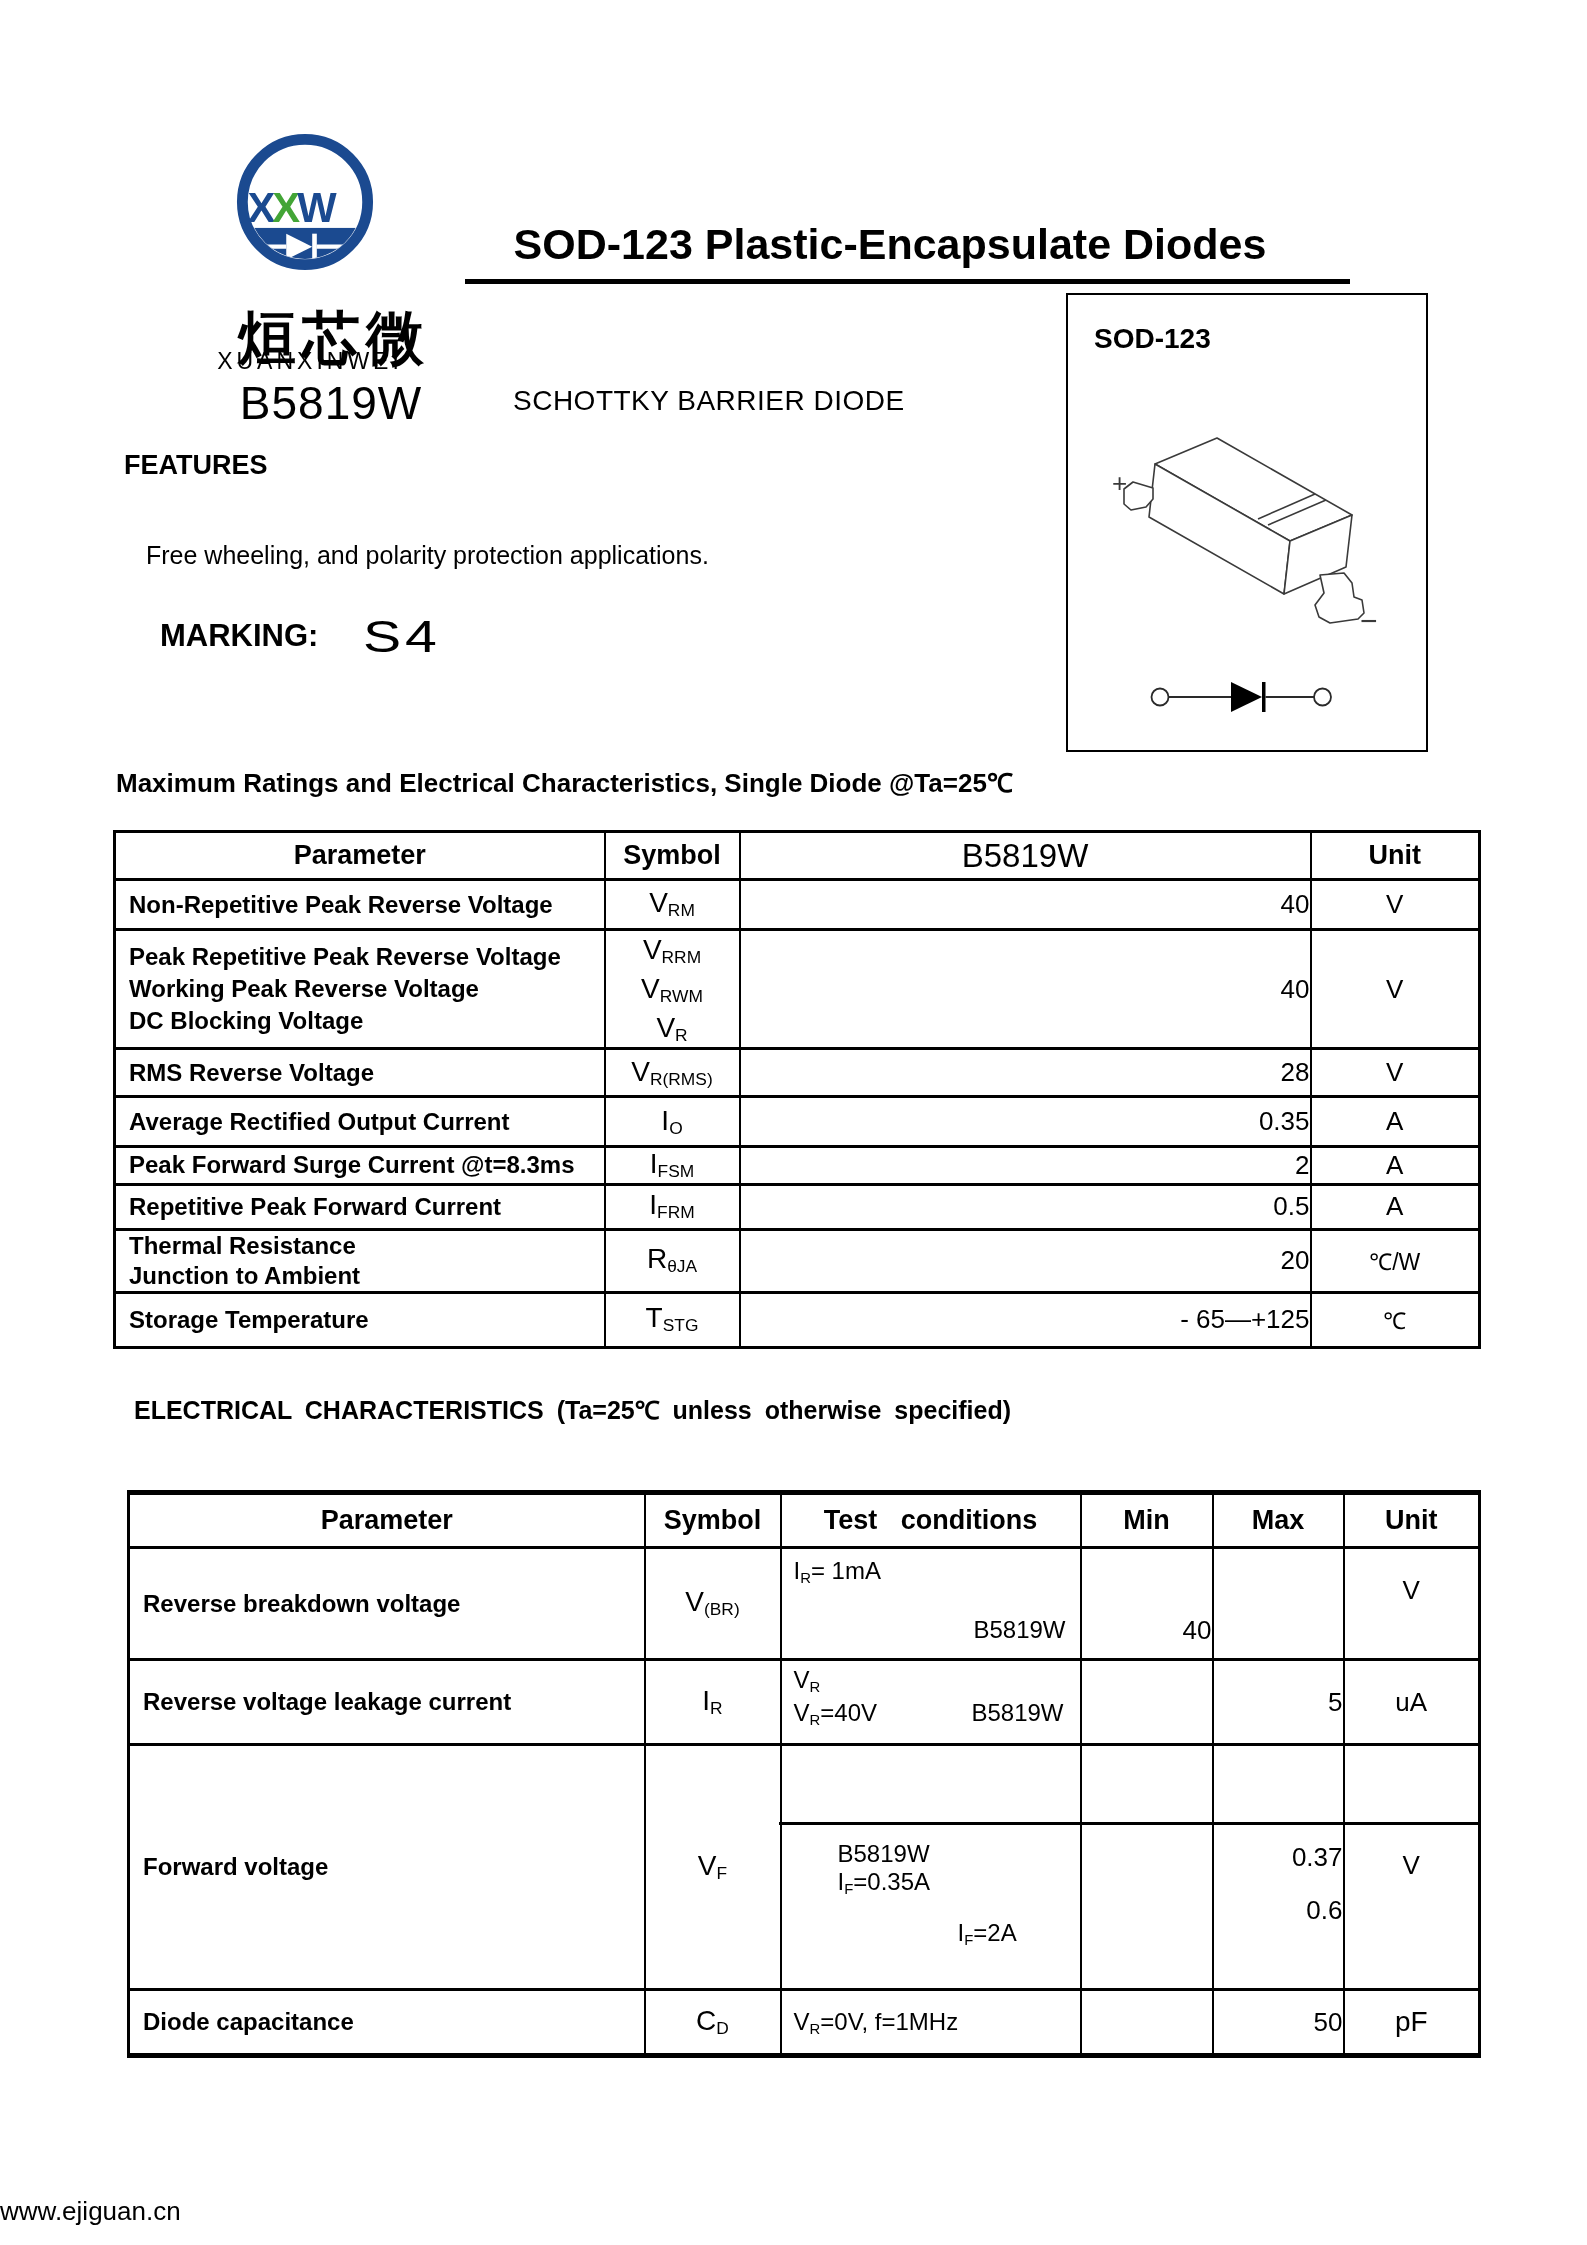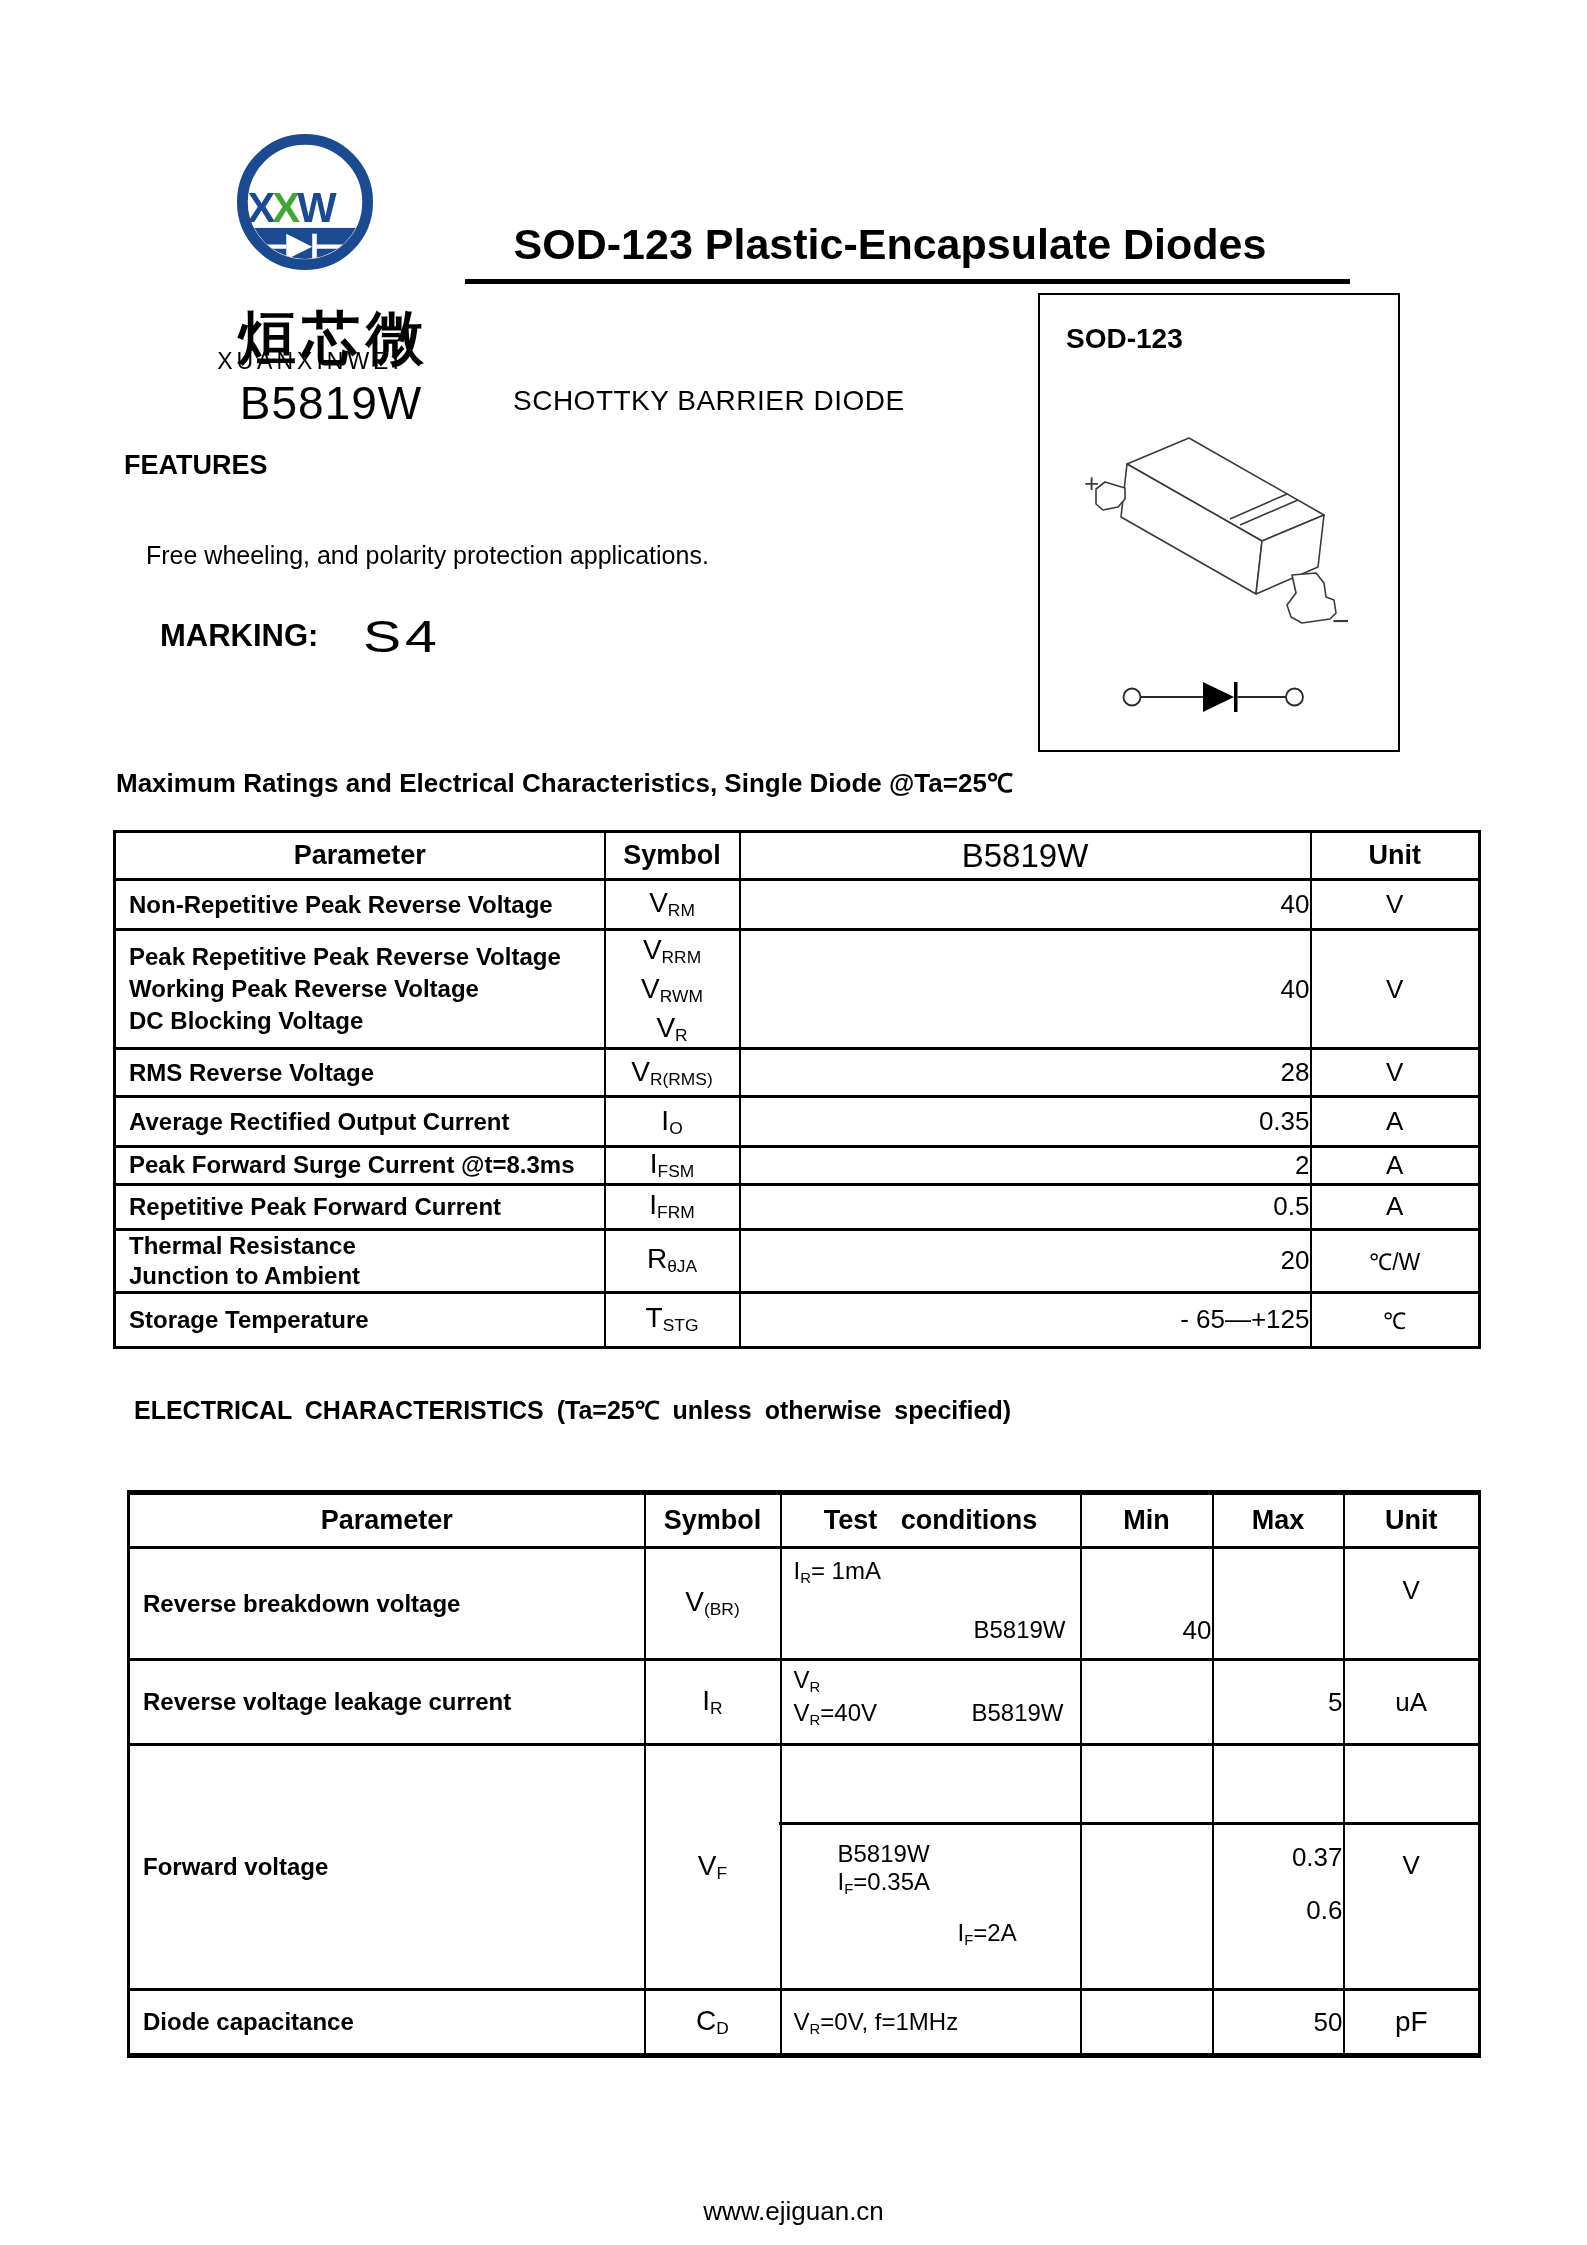--- a/index.html
+++ b/index.html
@@ -25,21 +25,21 @@
 
   
   .features-heading { position:absolute; left:124px; top:450px; font-size:27px; font-weight:bold; }
   .feature-line1 { position:absolute; left:161px; top:496px; font-size:25px; }
   .feature-line2 { position:absolute; left:146px; top:541px; font-size:25px; }
   .marking-label { position:absolute; left:160px; top:618px; font-size:31px; font-weight:bold; }
   .marking-code  { position:absolute; left:363px; top:612px; font-size:44px; letter-spacing:3px;
                    transform:scaleX(1.3); transform-origin:left top; }
 
   
-  .pkg-box { position:absolute; left:1038px; top:293px; width:362px; height:459px;
+  .pkg-box { position:absolute; left:1066px; top:293px; width:362px; height:459px;
              border:2px solid #000; box-sizing:border-box; background:#fff; }
   .pkg-label { position:absolute; left:26px; top:28px; font-size:28px; font-weight:bold; }
   .pkg-svg { position:absolute; left:0; top:0; width:358px; height:455px; }
 
   
   .sec1-heading { position:absolute; left:116px; top:764px; font-size:26px; font-weight:bold; white-space:nowrap; }
   .sec2-heading { position:absolute; left:134px; top:1392px; font-size:25px; font-weight:bold;
                   word-spacing:6px; white-space:nowrap; }
 
   
@@ -66,21 +66,21 @@
   .sb { font-size:0.62em; vertical-align:-0.25em; letter-spacing:0; }
   .symline { display:block; line-height:1.35; }
 
   
   .vt { vertical-align:top !important; }
   .cond-pad { padding:8px 0 0 12px; }
   .r-right { text-align:right; padding-right:14px; }
 
   .divider-partial { position:absolute; left:779px; top:1822px; width:699px; height:3px; background:#000; }
 
-  .footer-url { position:absolute; left:0; top:2196px; width:1587px; text-align:center; font-size:26px; }
+  .footer-url { position:absolute; left:0; top:2196px; width:1587px; text-align:left; font-size:26px; }
 </style>
 </head>
 <body>
 
 <div class="page">
 
   <svg class="logo-svg" viewBox="0 0 100 100">
     <circle cx="50" cy="50" r="43.5" fill="none" stroke="#1b4a90" stroke-width="7.5"></circle>
     <clipPath id="cclip">
         <circle cx="50" cy="50" r="39.5"></circle>

